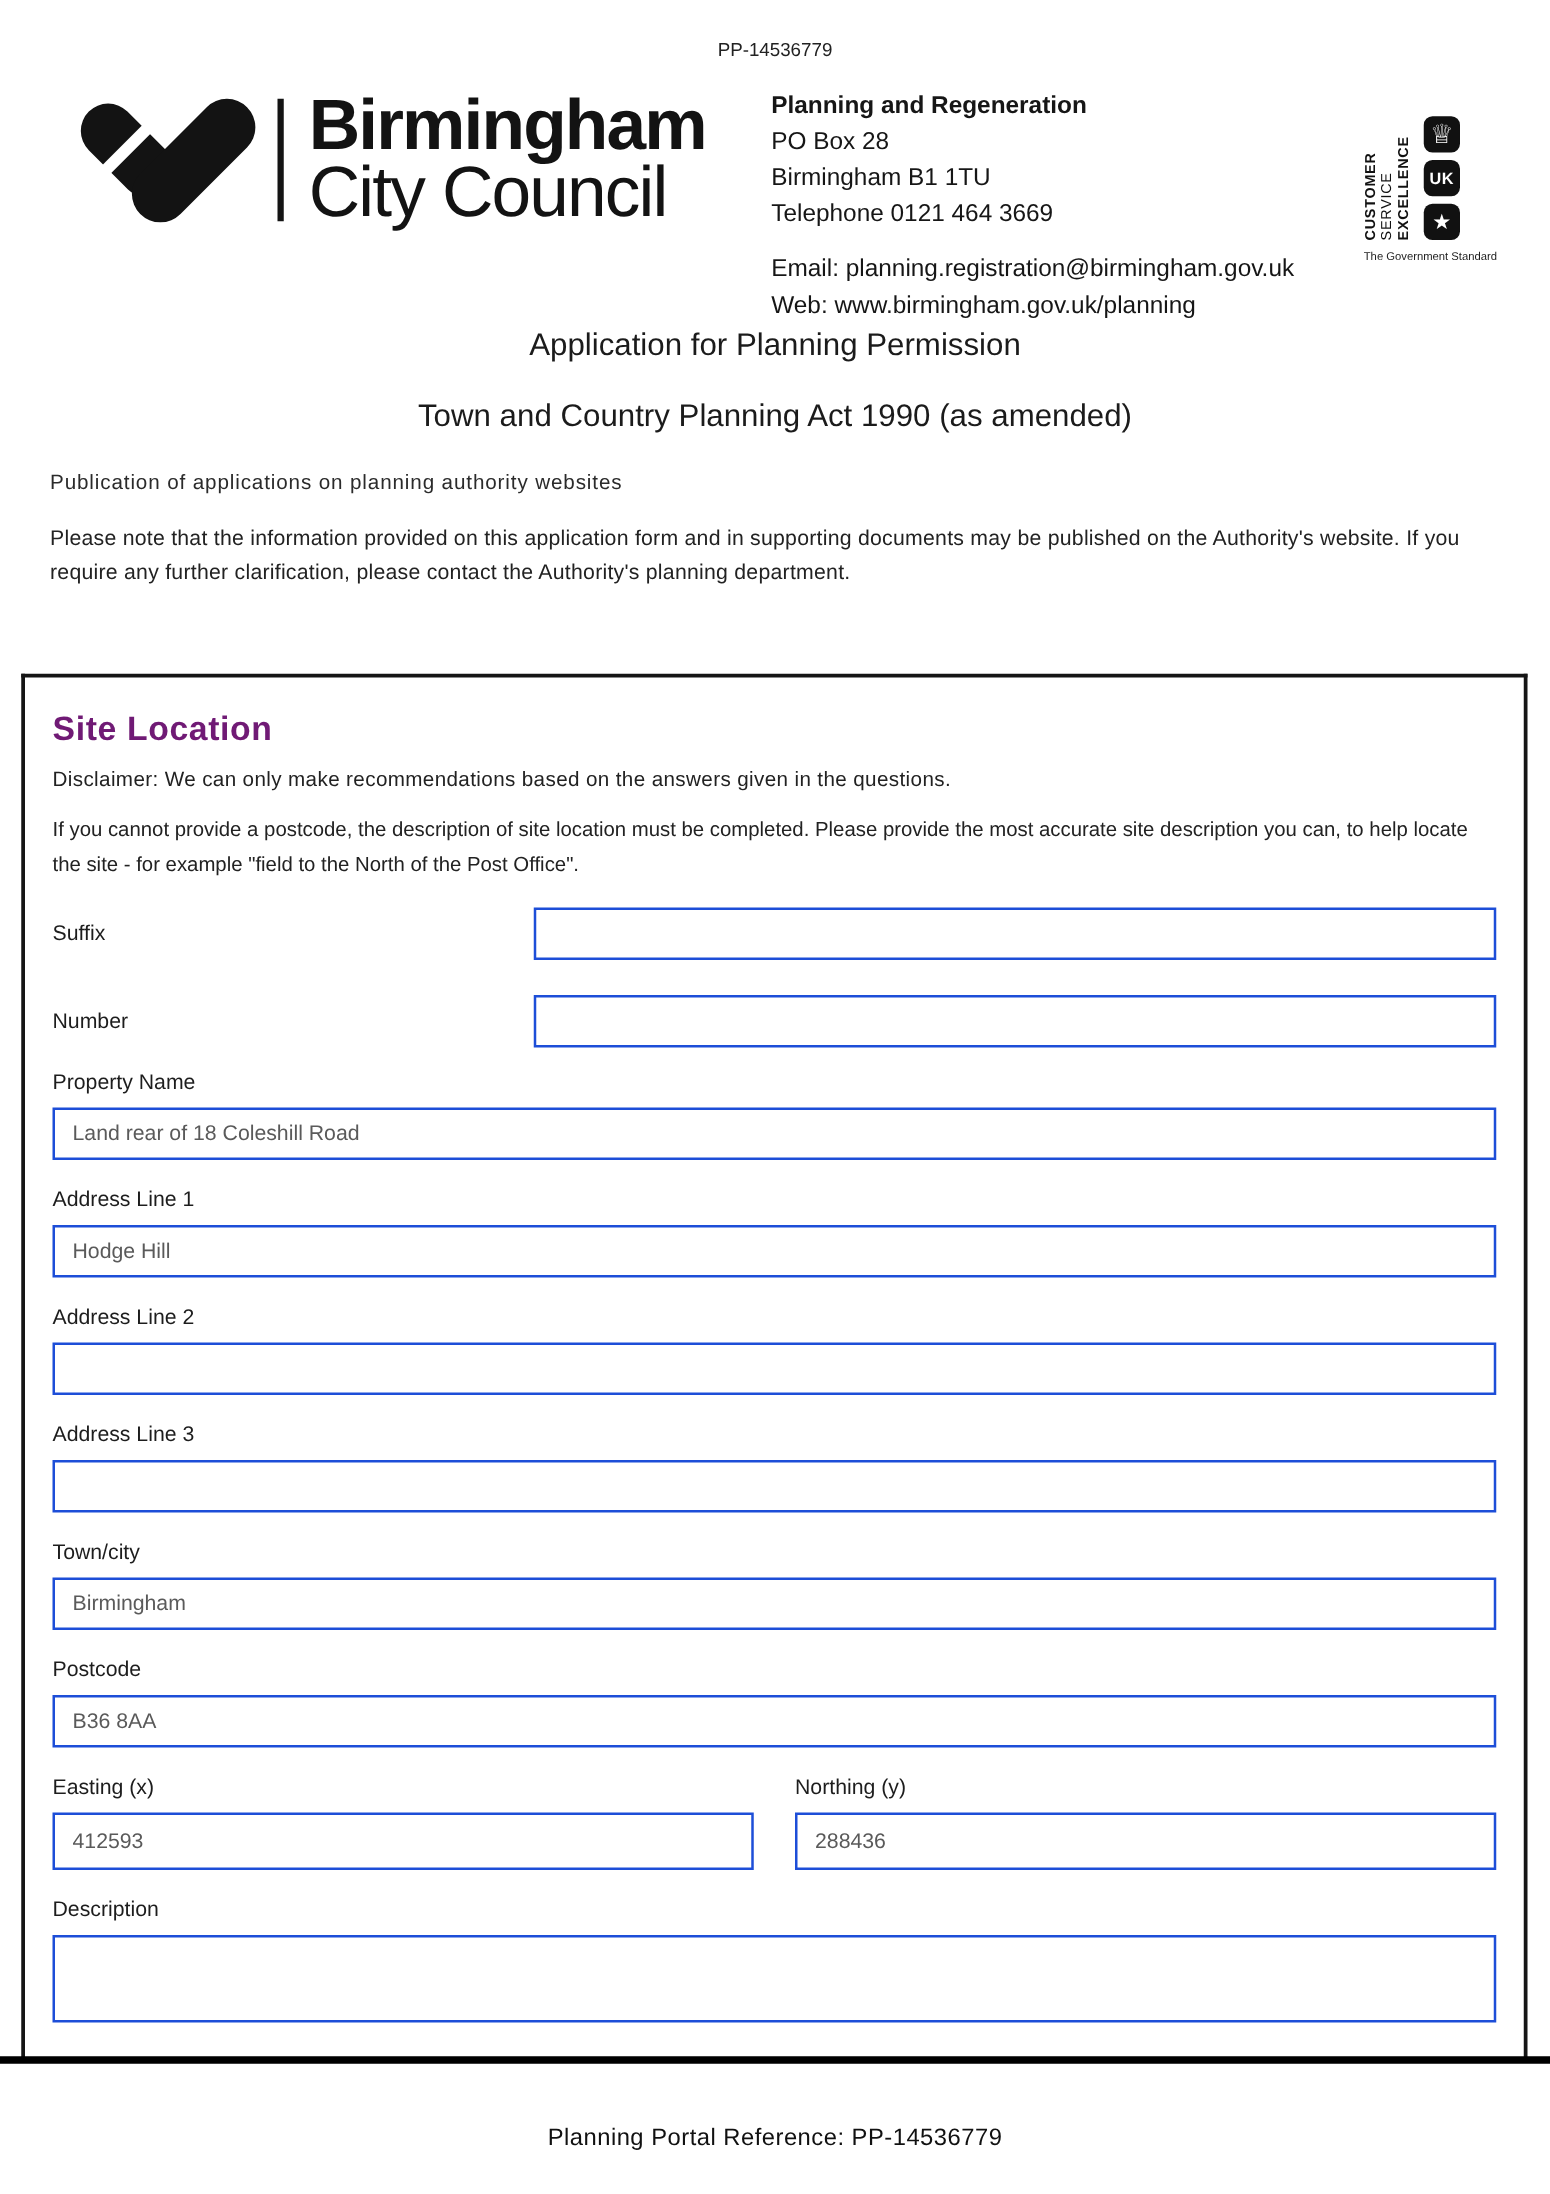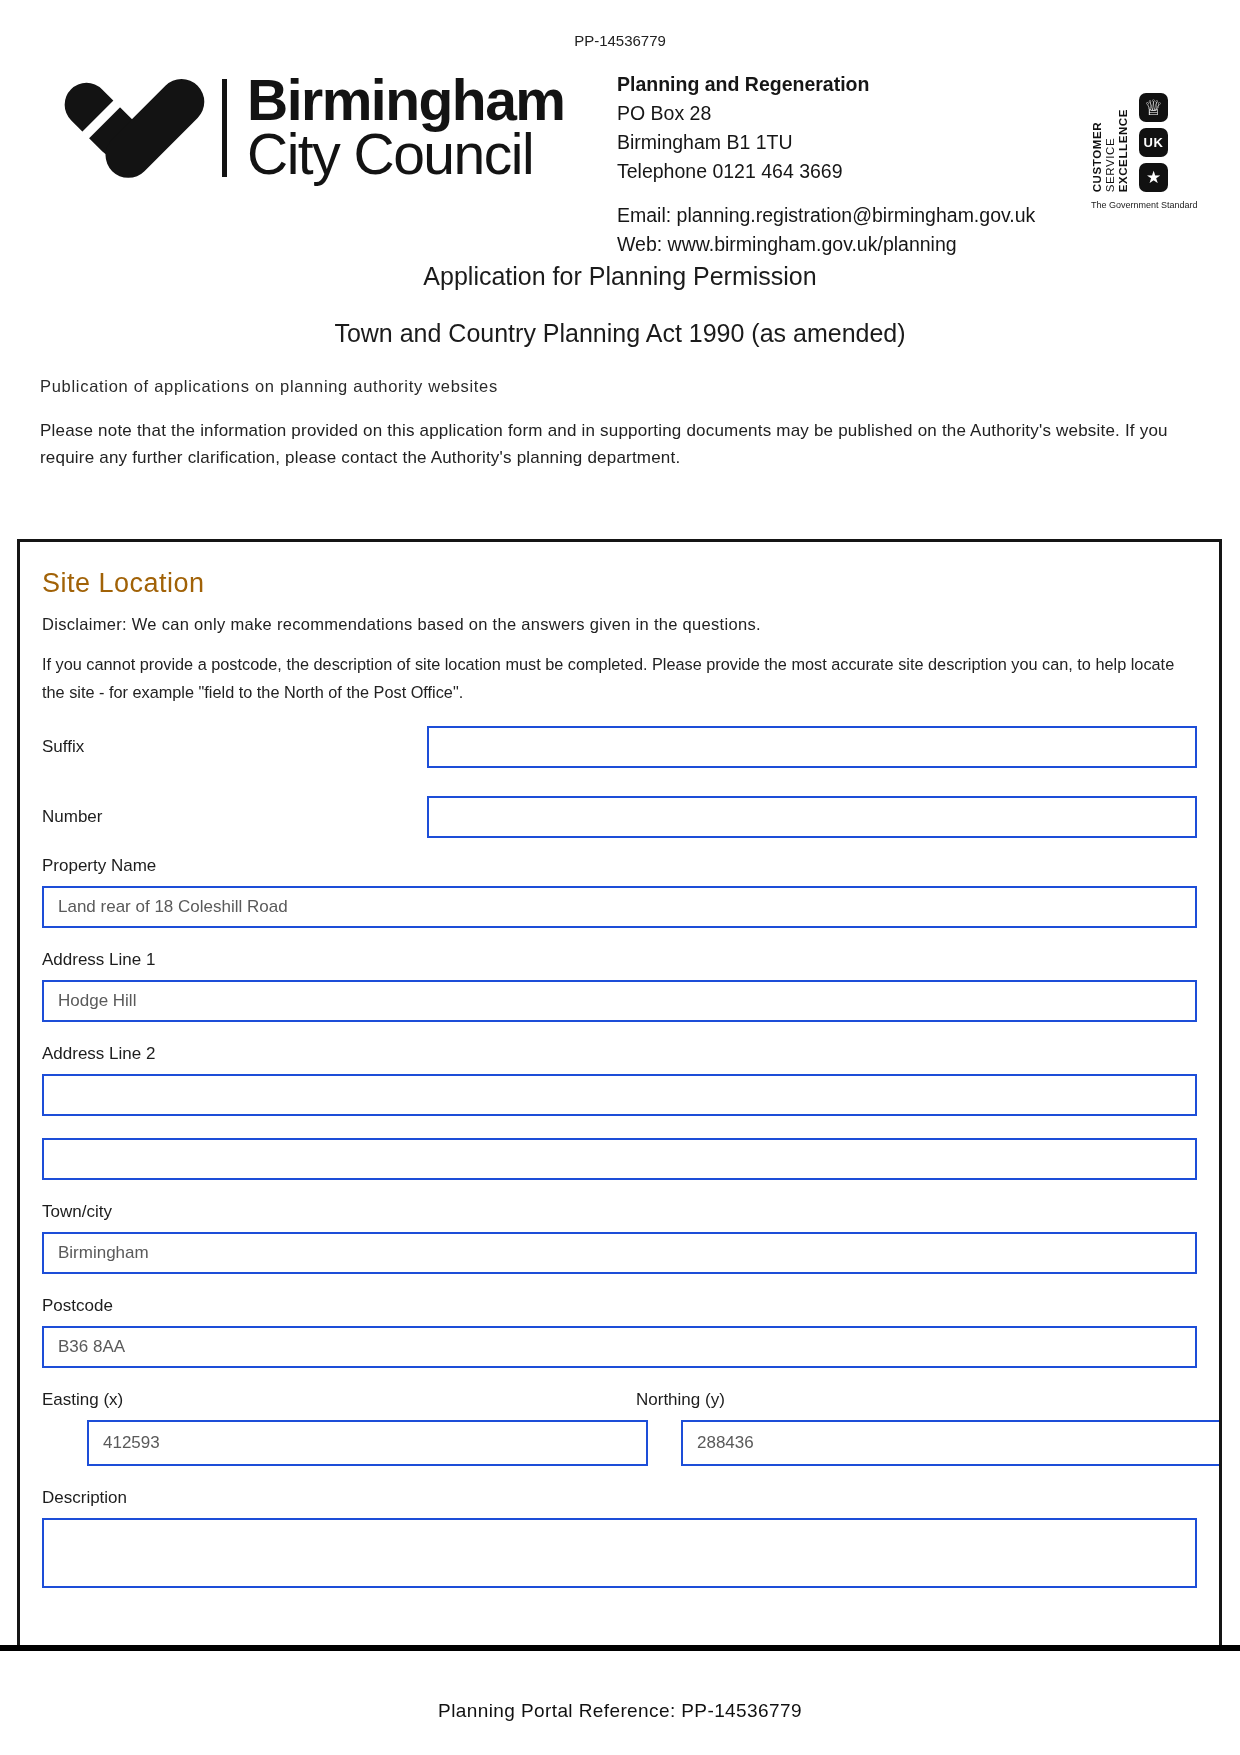--- a/index.html
+++ b/index.html
@@ -57,21 +57,21 @@
     position:absolute; top:417px; left:40px; width:1140px; margin:0;
     font-size:17px; line-height:27px; letter-spacing:0.2px; color:#222;
   }
 
   
   .panel {
     position:absolute; top:539px; left:17px; width:1205px; height:1107px;
     box-sizing:border-box; border:3px solid #151515; border-bottom:none;
     padding:0 22px; overflow:hidden; background:#fff;
   }
-  .panel-heading { margin:26px 0 0; font-size:27px; font-weight:400; letter-spacing:0.5px; color:#a16207; }
+  .panel-heading { margin:26px 0 0; font-size:27px; font-weight:700; letter-spacing:0.5px; color:#701a75; }
   .disclaimer { margin:16px 0 0; font-size:16.5px; letter-spacing:0.3px; color:#222; }
   .intro { margin:16px 0 0; font-size:16.3px; line-height:28px; color:#222; }
 
   .field-label { font-size:17px; color:#1d1d1d; }
   .fi {
     box-sizing:border-box; height:42px; border:2px solid #1d4ed8; background:#fff;
     font-family:inherit; font-size:17px; color:#5a5a5a; padding:0 14px; border-radius:0;
   }
   .frow { display:flex; align-items:center; }
   .frow-number { margin-top:28px; }
@@ -81,21 +81,21 @@
 
   .fgroup { margin-top:22px; }
   .fgroup-first { margin-top:18px; }
   .fgroup .field-label { display:block; margin-bottom:10px; }
   .fgroup .fi { width:100%; display:block; }
 
   .desc-heading { margin:40px 0 0; font-size:22px; font-weight:400; color:#1b1b1b; }
   .two-col { margin-top:22px; display:flex; gap:33px; }
   .col { width:562px; }
   .col .field-label { display:block; margin-bottom:10px; }
-  .col .fi { width:100%; height:46px;margin-left:45px; }
+  .col .fi { width:100%; height:46px; }
 
   .desc-group { }
   .fi-textarea { width:100%; height:70px; resize:none; padding-top:10px; }
 
   
   .page-break { position:absolute; top:1645px; left:0; width:1240px; height:6px; background:#000; }
   .footer {
     position:absolute; top:1700px; left:0; width:100%;
     text-align:center; font-size:19px; letter-spacing:0.4px; color:#111;
   }
@@ -174,20 +174,21 @@
       <label class="field-label">Address Line 1</label>
       <input class="fi" type="text" value="Hodge Hill" style="">
     </div>
 
     <div class="fgroup">
       <label class="field-label">Address Line 2</label>
       <input class="fi" type="text" value="" style="">
     </div>
 
     <div class="fgroup">
+      <label class="field-label">Address Line 3</label>
       <input class="fi" type="text" value="" style="">
     </div>
 
     <div class="fgroup">
       <label class="field-label">Town/city</label>
       <input class="fi" type="text" value="Birmingham" style="">
     </div>
 
     <div class="fgroup">
       <label class="field-label">Postcode</label>

